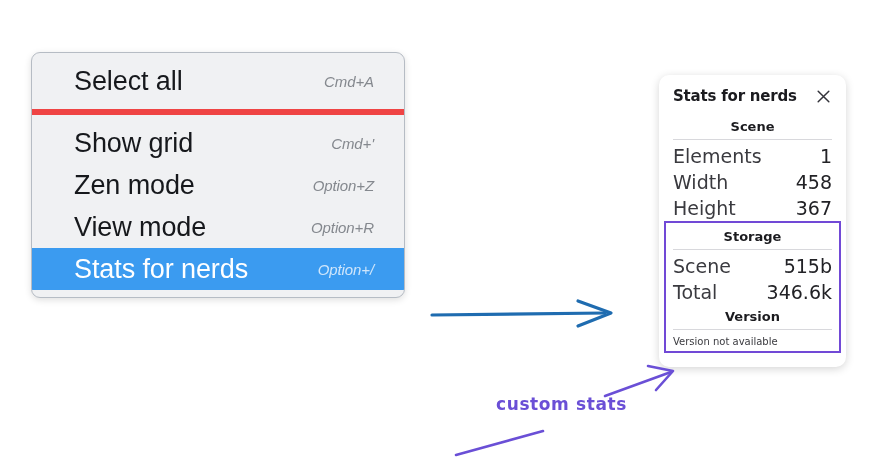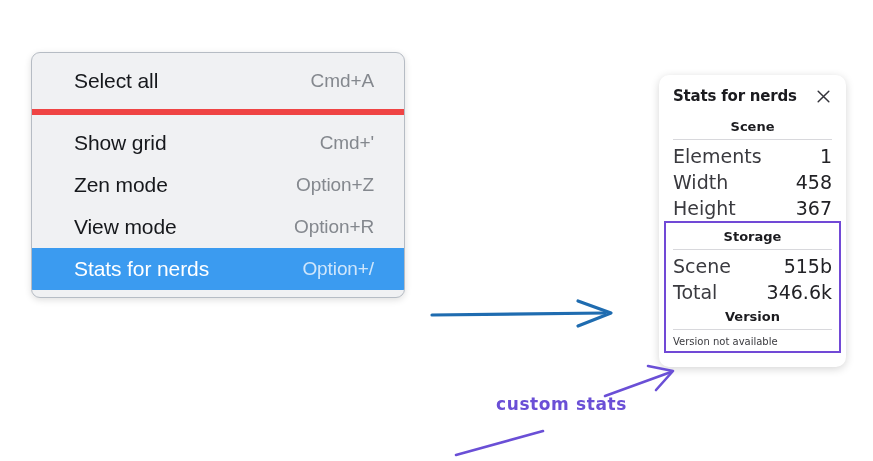--- a/index.html
+++ b/index.html
@@ -36,28 +36,29 @@
   .menu-item {
     height: 42px;
     display: flex;
     align-items: center;
     justify-content: space-between;
     padding: 0 30px 0 42px;
     box-sizing: border-box;
     cursor: default;
   }
   .menu-item .label {
-    font-size: 21px;
+    font-size: 27px;
     color: #16181c;
     letter-spacing: -0.1px;
   }
   .menu-item .shortcut {
-    font-size: 19px;
+    font-size: 15px;
     color: #84888e;
     letter-spacing: -0.1px;
+    font-style: italic;
   }
   .menu-item.selected {
     background: #3b9bf0;
   }
   .menu-item.selected .label { color: #ffffff; }
   .menu-item.selected .shortcut { color: #cfe6fb; }
 
   
   #stats-panel {
     position: absolute;

